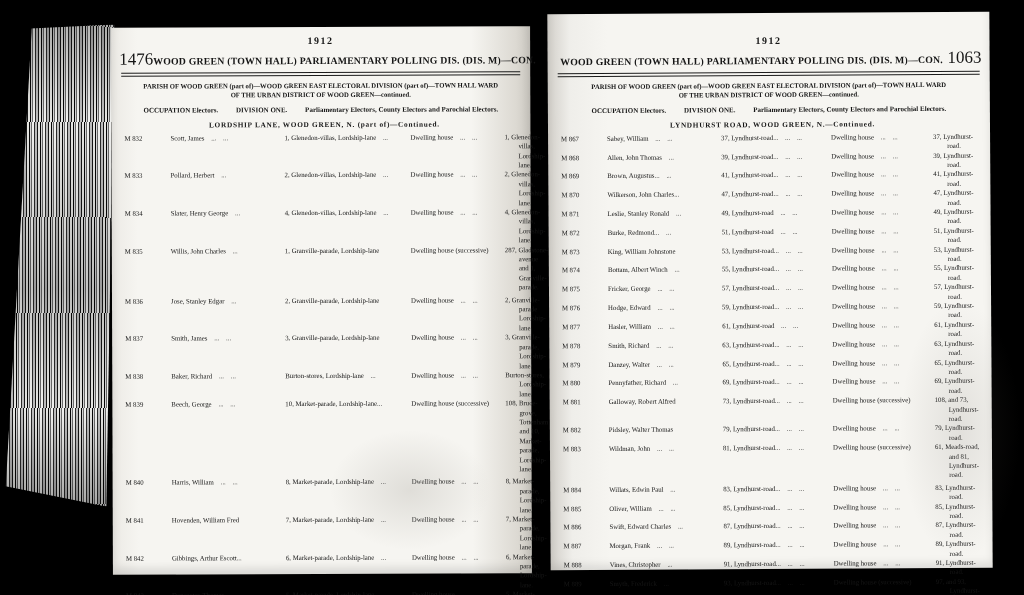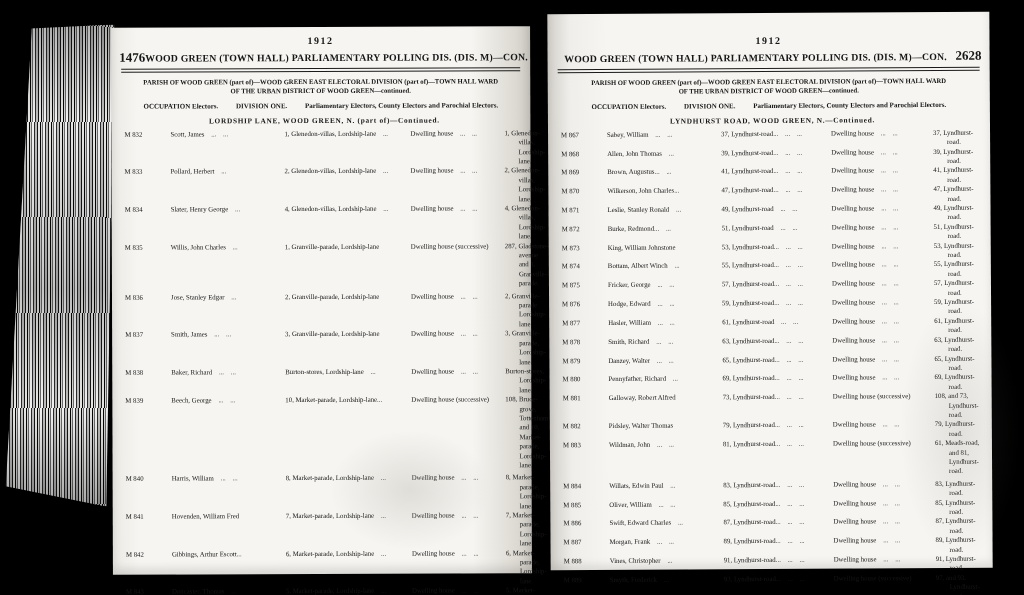--- a/index.html
+++ b/index.html
@@ -43,21 +43,21 @@
 5 4px 5px,#efede8 5px 11px);
     transform:rotate(-0.35deg);
   }
   .stain{position:absolute;border-radius:50%;pointer-events:none;}
   .stain.s1{left:330px;top:430px;width:160px;height:120px;background:radial-gradient(closest-side,rgba(120,115,105,.18),rgba(0,0,0,0));}
   .stain.s2{left:900px;top:300px;width:120px;height:260px;background:radial-gradient(closest-side,rgba(110,105,98,.15),rgba(0,0,0,0));}
 
   .year{font-weight:bold;text-align:center;font-size:10px;letter-spacing:1.5px;padding-top:8px;}
   .page-right .year{padding-top:22px;}
   .title-row{display:flex;align-items:baseline;padding:3px 8px 0;}
-  .pageno{font-weight:bold;font-size:13px;flex:none;}
+  .pageno{font-weight:normal;font-size:17px;flex:none;}
   .doc-title{flex:1;text-align:center;font-weight:bold;font-size:9.8px;letter-spacing:.2px;white-space:nowrap;}
   .rule{height:2px;border-top:1.6px solid #1b1b1b;border-bottom:1px solid #1b1b1b;margin:3px 10px 5px;}
   .parish{text-align:center;font-weight:bold;font-size:6.7px;line-height:1.4;padding:0 14px;}
   .colhead{text-align:center;font-weight:bold;font-size:7px;margin-top:6px;}
   .colhead span{margin:0 8px;}
   .sec-heading{text-align:center;font-weight:bold;font-size:7.3px;letter-spacing:.7px;margin:6px 0 4px;}
   .rows{padding:0 6px 0 13px;}
   .row{display:flex;line-height:9.4px;font-size:6.8px;}
   .row.gap{margin-bottom:3px;}
   .c-id{width:42px;flex:none;}
@@ -176,21 +176,21 @@
         <span class="c-qual">Dwelling house ... ...</span>
         <span class="c-qaddr">5, Market-parade, Lordship-lane.</span>
       </div>
     </div>
 </div>
 
 <div class="page page-right">
   <div class="year">1912</div>
   <div class="title-row">
     <span class="doc-title">WOOD GREEN (TOWN HALL) PARLIAMENTARY POLLING DIS. (DIS. M)—CON.</span>
-    <span class="pageno">2628</span>
+    <span class="pageno">1063</span>
   </div>
   <div class="rule"></div>
   <div class="parish">
     <span>PARISH OF WOOD GREEN (part of)—WOOD GREEN EAST ELECTORAL DIVISION (part of)—TOWN HALL WARD</span><br>
     <span>OF THE URBAN DISTRICT OF WOOD GREEN—continued.</span>
   </div>
   <div class="colhead">
     <span>OCCUPATION Electors.</span>
     <span>DIVISION ONE.</span>
     <span>Parliamentary Electors, County Electors and Parochial Electors.</span>

